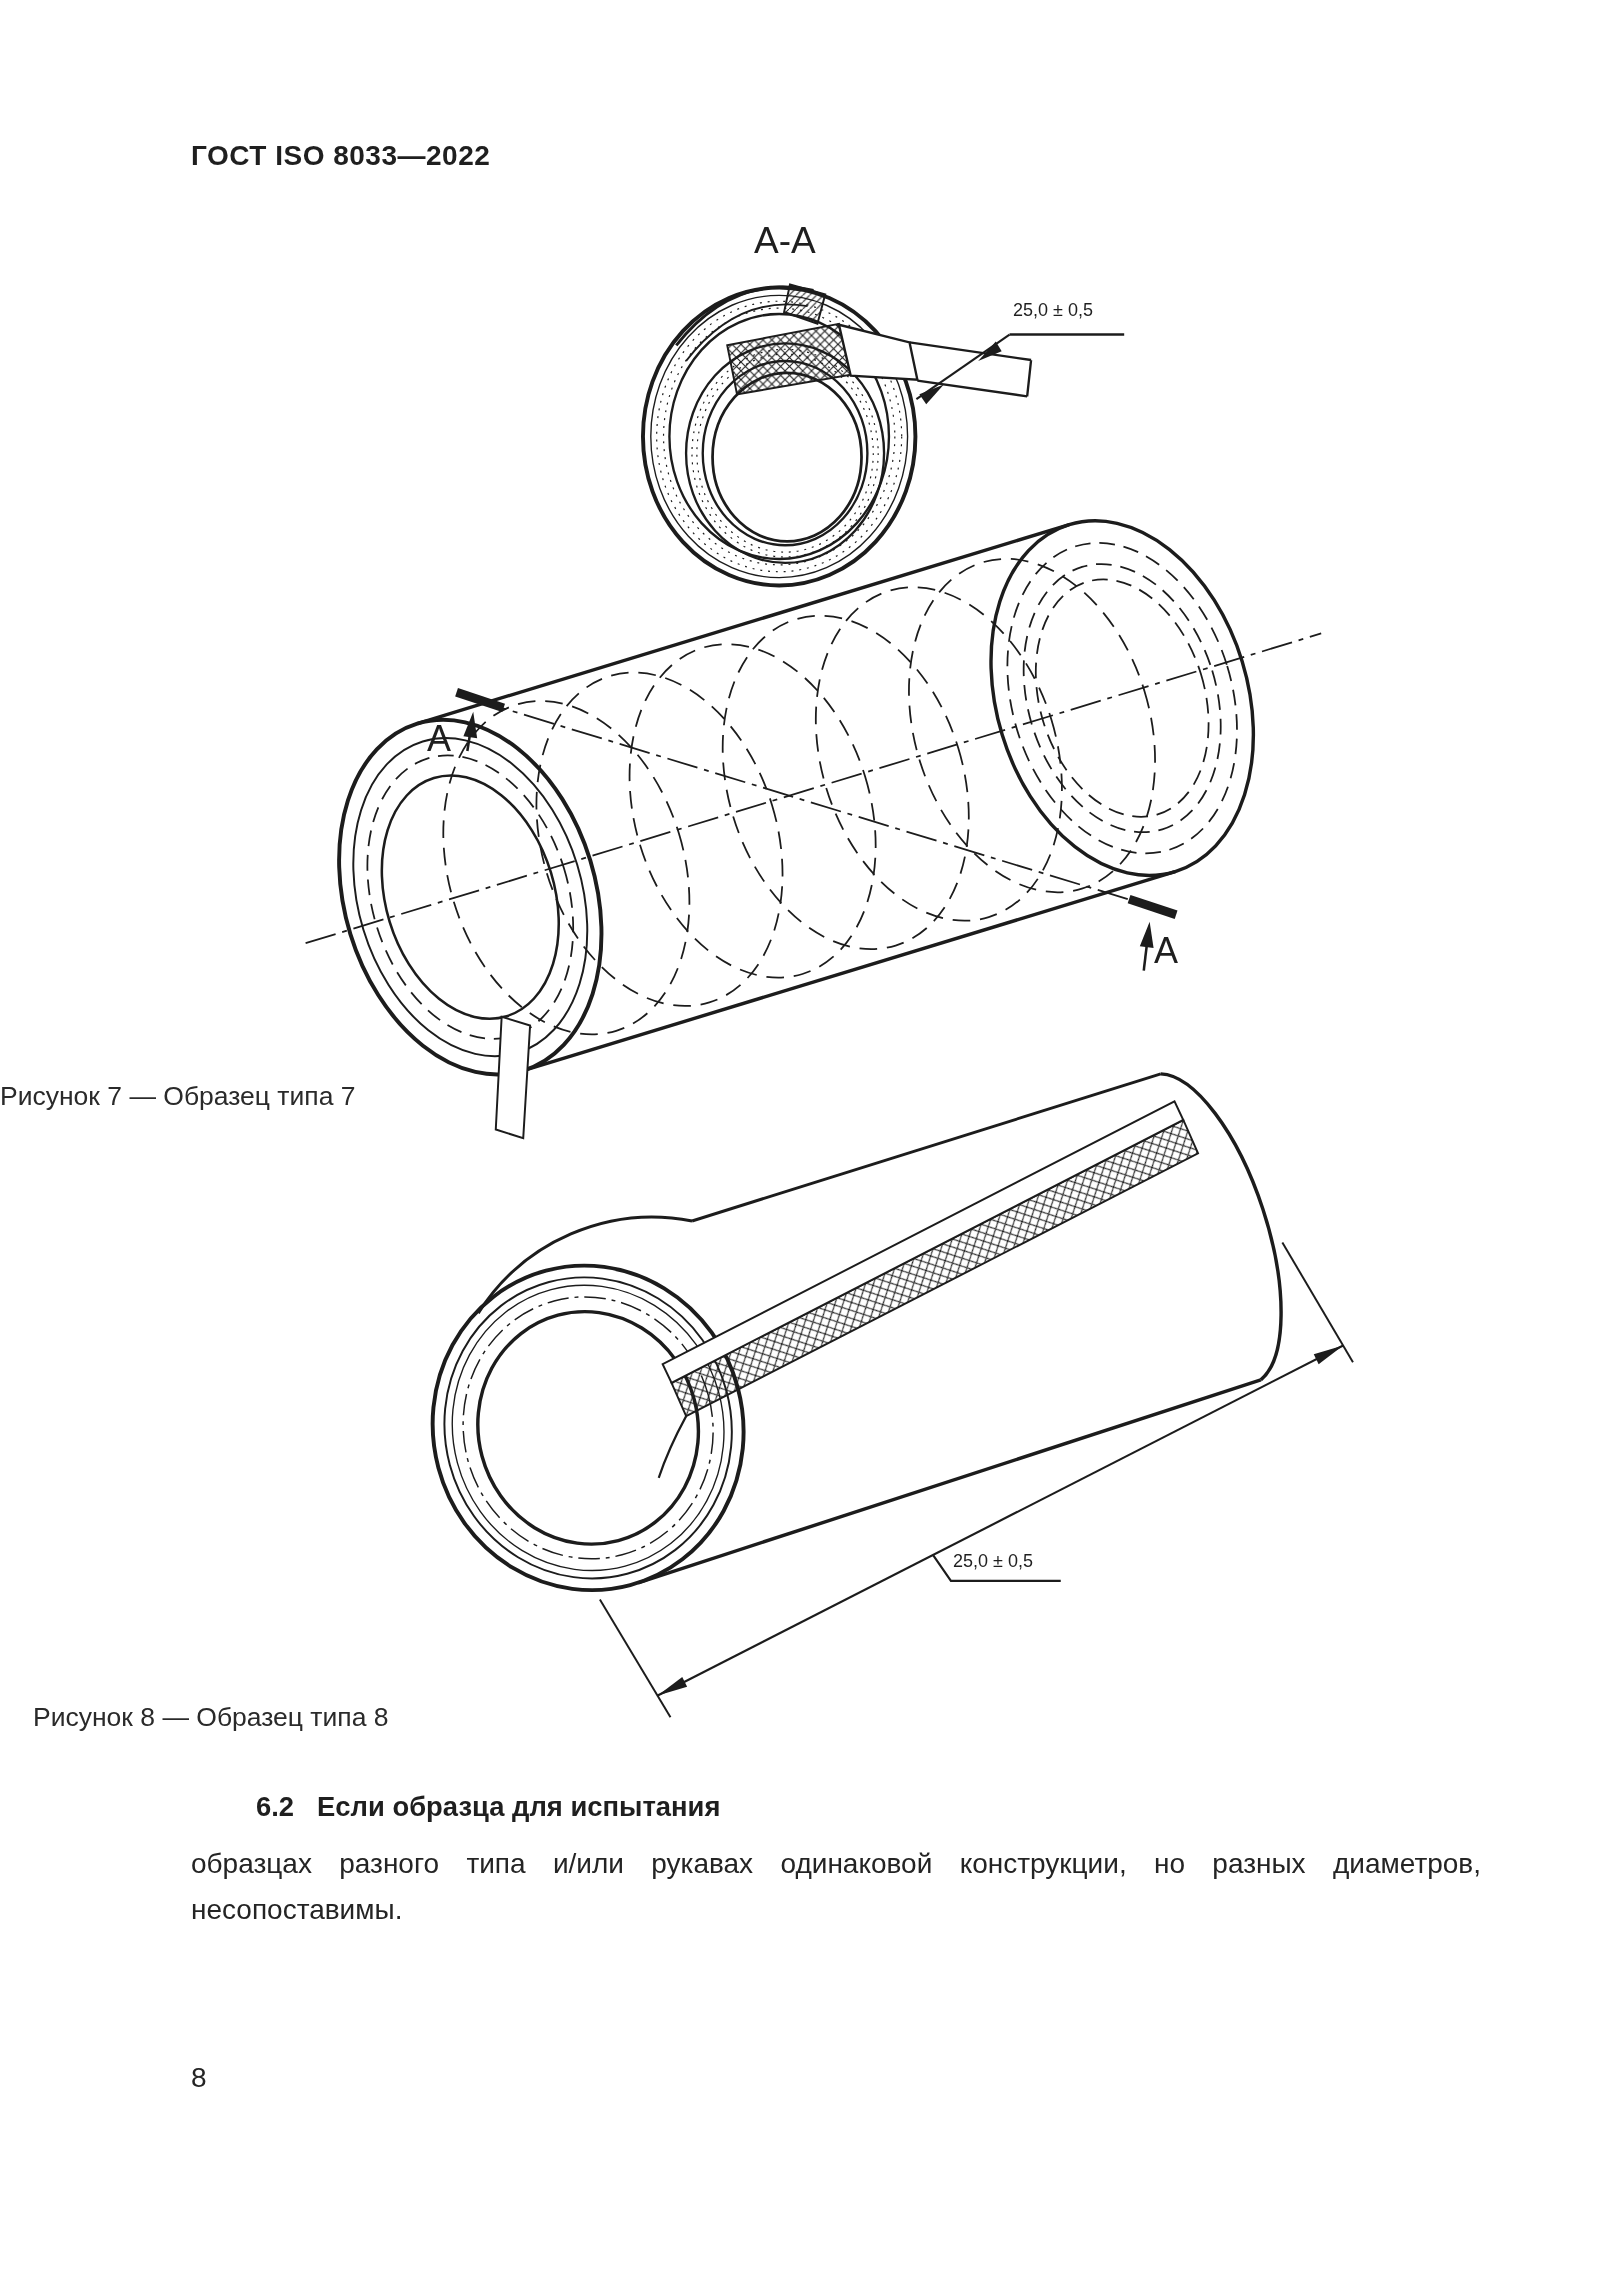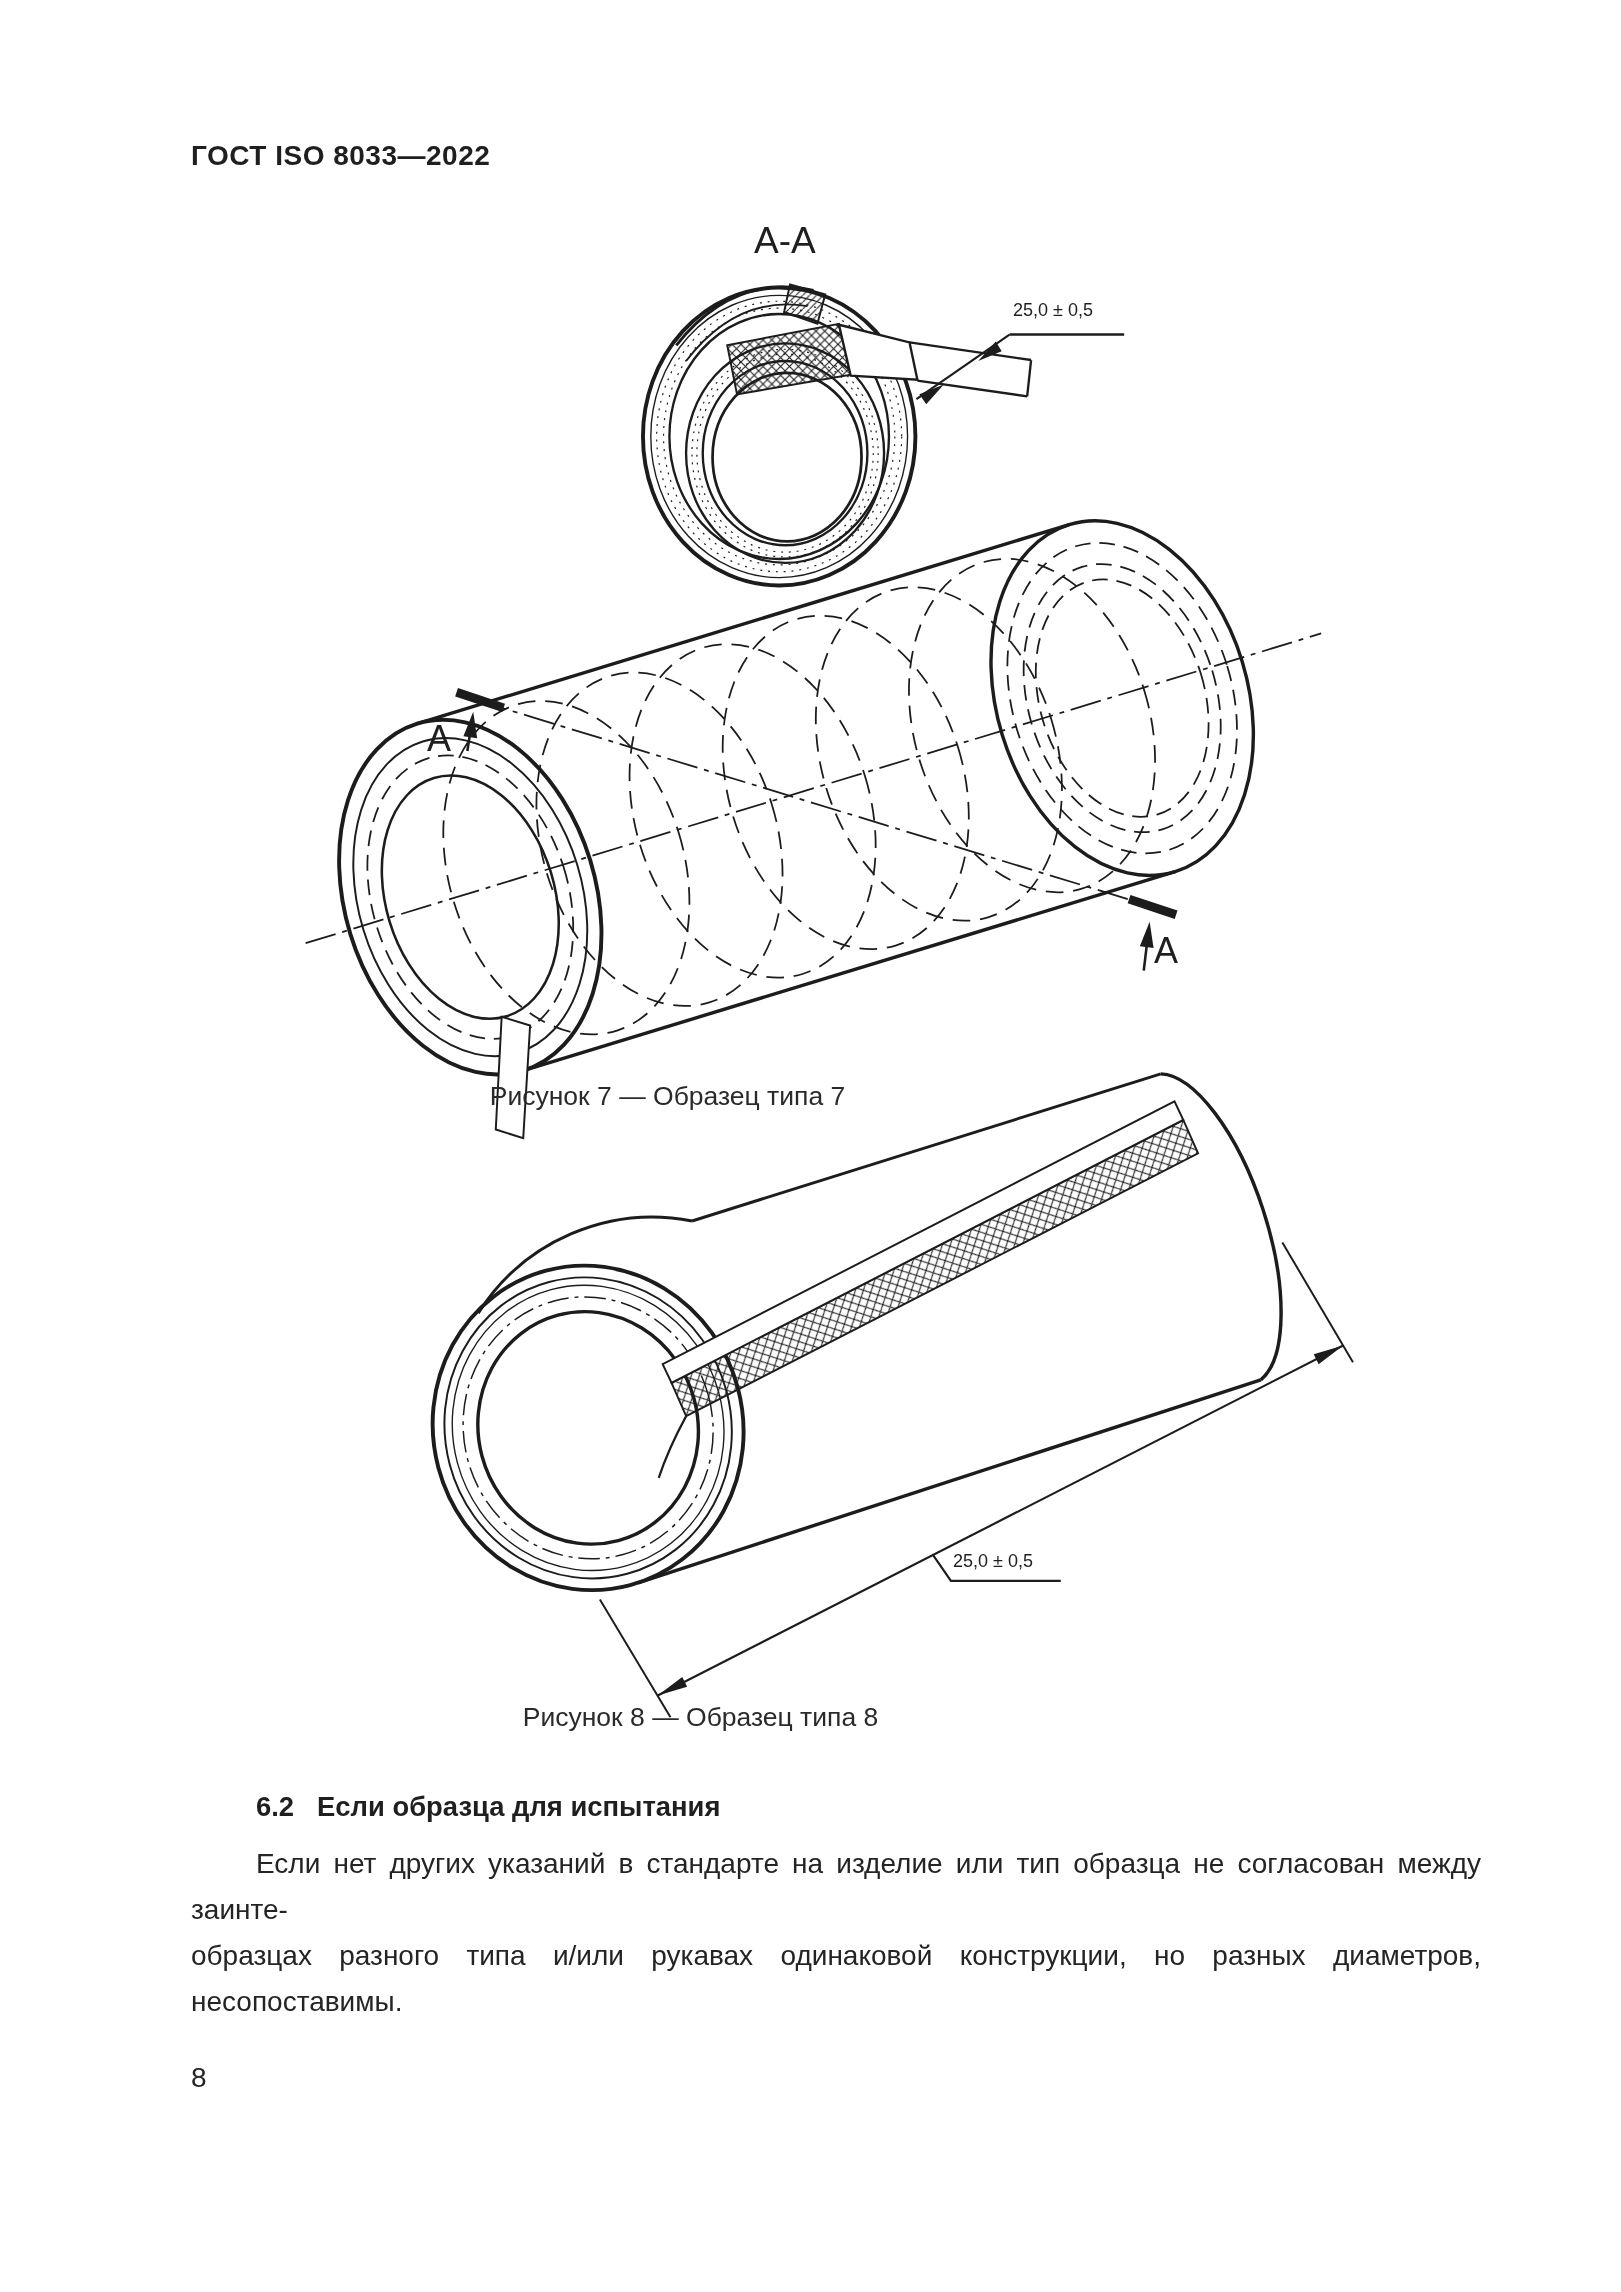--- a/index.html
+++ b/index.html
@@ -26,21 +26,21 @@
     font-size:18px;color:#1f1f1f;white-space:nowrap;
   }
   #dim-aa{top:300px;left:1013px;}
   #dim-f8{top:1551px;left:953px;}
   .fig-a-label{
     font-size:36px;color:#1f1f1f;
   }
   #f7-a-left{top:718px;left:427px;}
   #f7-a-right{top:930px;left:1154px;}
   .caption{
-    left:16px;width:1303px;text-align:center;
+    left:0;width:1303px;text-align:left;
     font-size:26.5px;color:#2a2a2a;
   }
   #caption-7{top:1081px;}
   #caption-8{top:1702px;transform:translateX(33px);}
   #section-heading{
     top:1791px;left:256px;
     font-size:27.4px;font-weight:bold;color:#1f1f1f;
   }
   #section-heading .num{margin-right:23px;}
   #body-paragraph{
@@ -200,20 +200,19 @@
   </svg>
 
   <div class="abs dim-text" id="dim-f8">25,0 ± 0,5</div>
   <div class="abs caption" id="caption-8">Рисунок 8 — Образец типа 8</div>
 
   <div class="abs" id="section-heading">
     <span class="num">6.2</span><span>Если образца для испытания</span>
   </div>
 
   <div class="abs" id="body-paragraph">
-    <div class="para-line first">Если нет других указаний в стандарте на изделие или тип образца не согласован между заинте-</div>
     <div class="para-line last">образцах разного типа и/или рукавах одинаковой конструкции, но разных диаметров, несопоставимы.</div>
   </div>
 
   <div class="abs" id="page-number">8</div>
 
 </div>
 
 
 </body></html>

